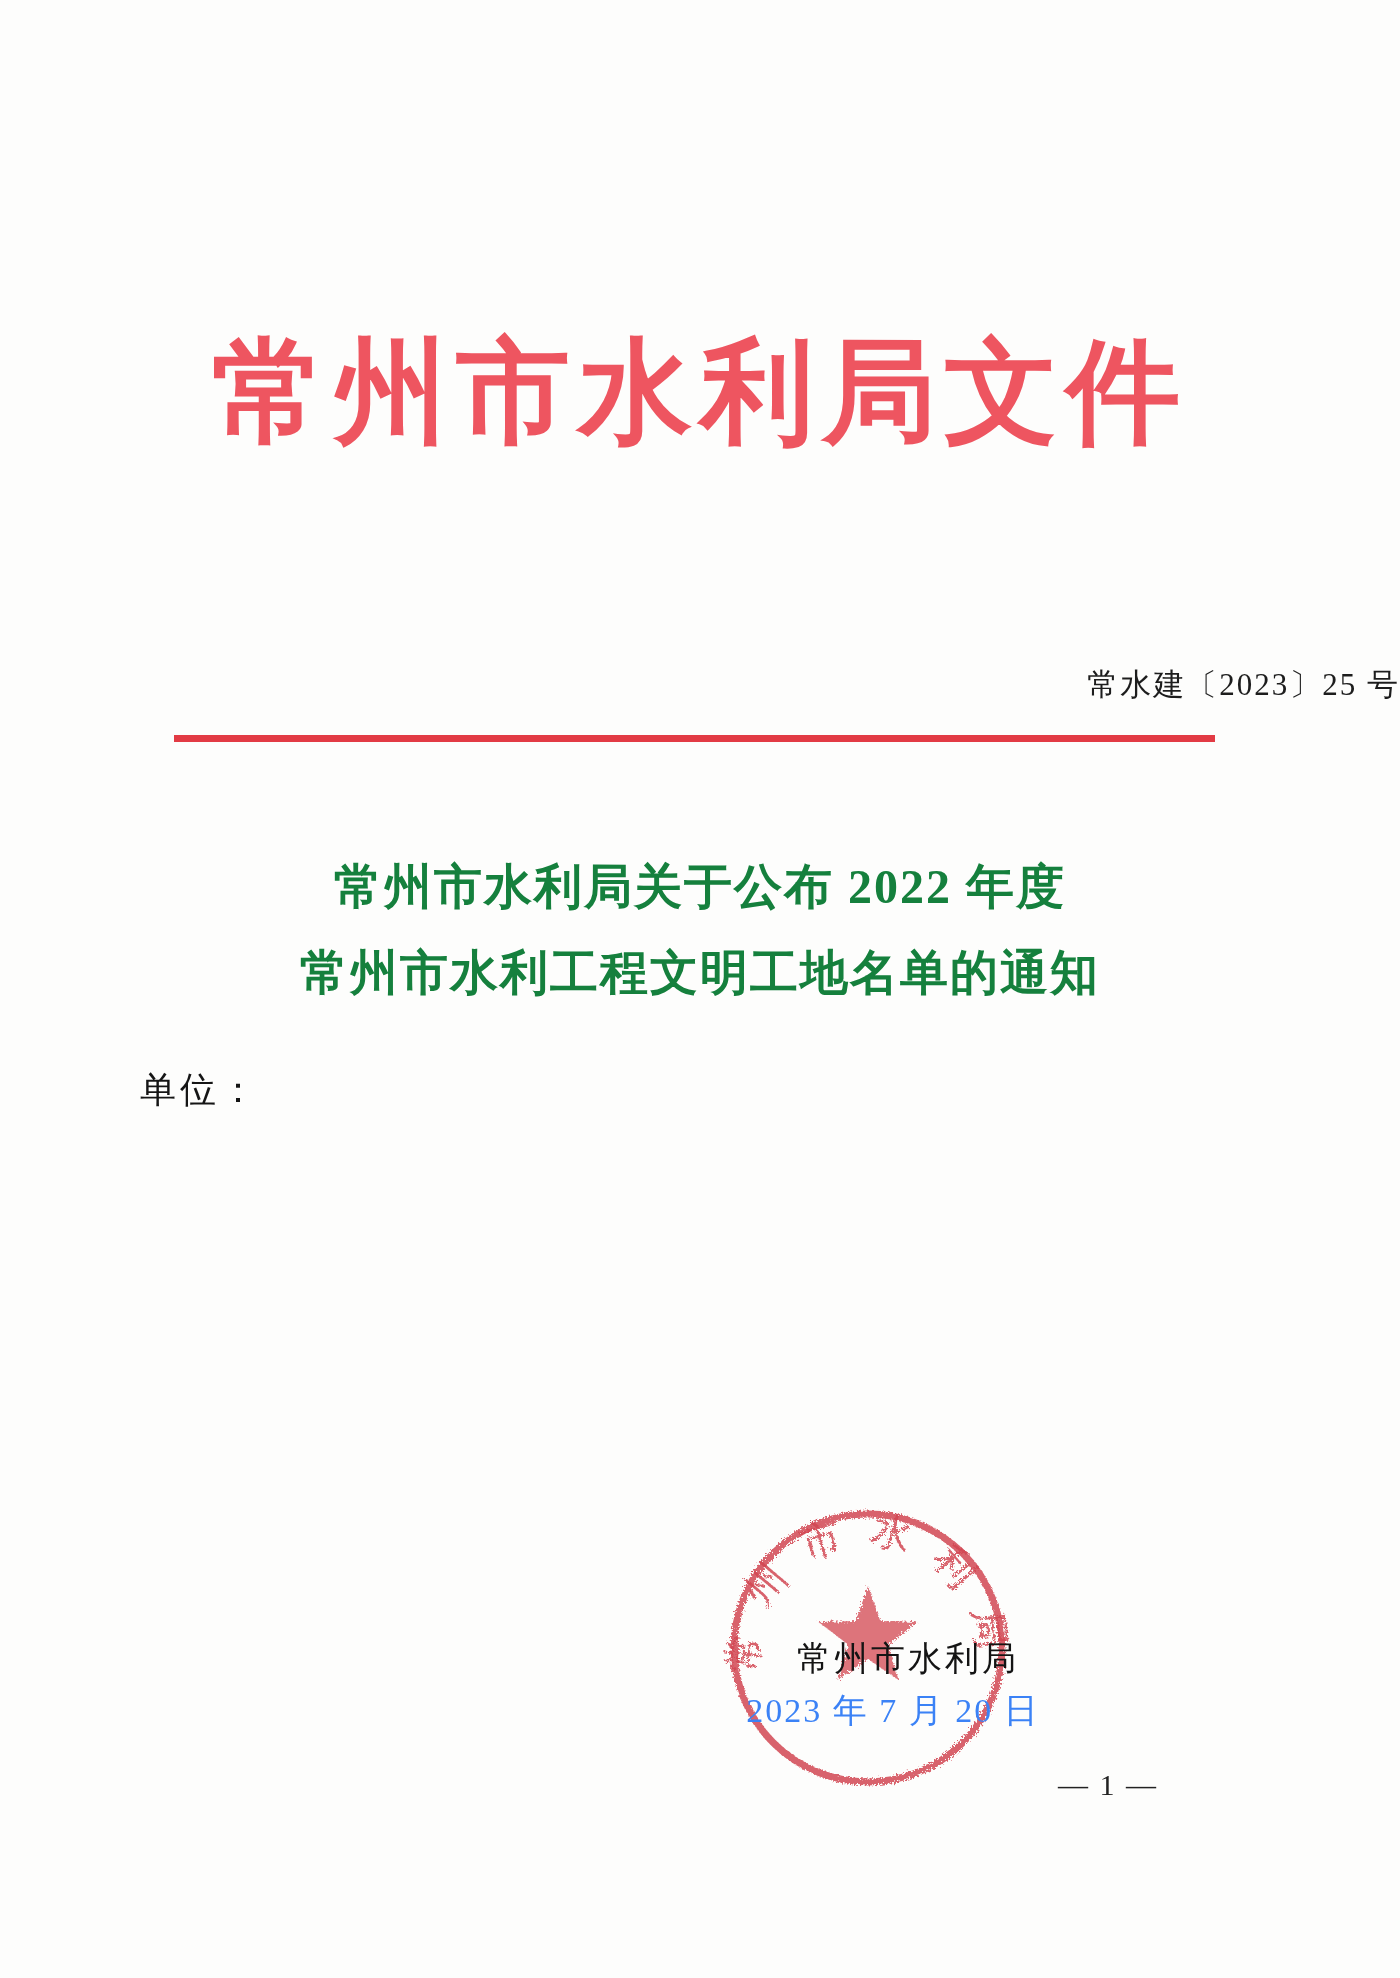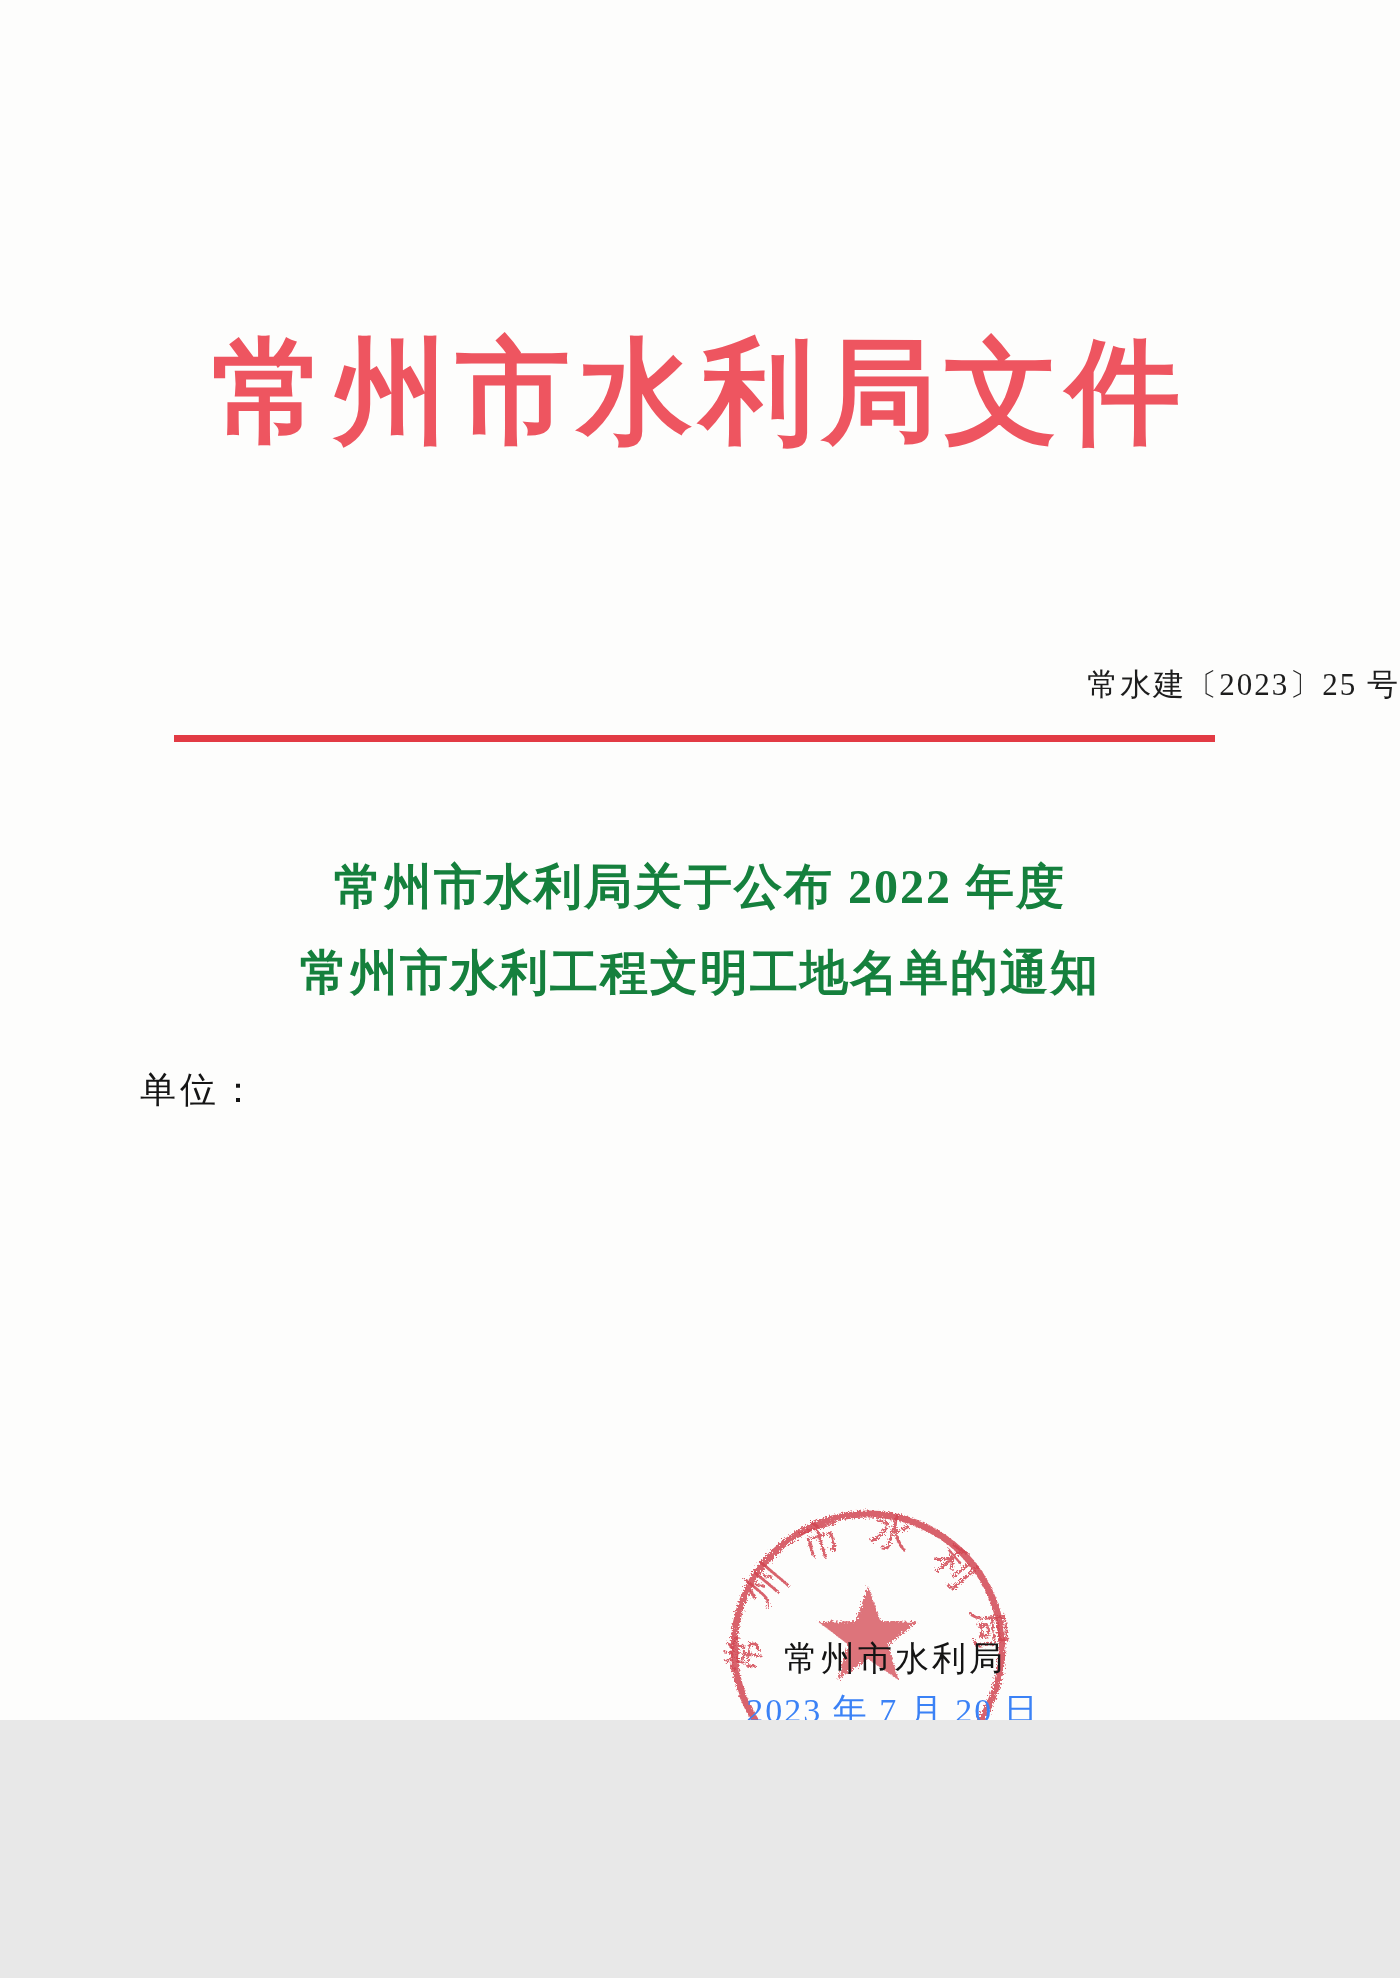--- a/index.html
+++ b/index.html
@@ -3,21 +3,21 @@
 <meta charset="utf-8">
 <style>
   html, body {
     margin: 0;
     padding: 0;
     background: #e8e8e8;
   }
   .page {
     position: relative;
     width: 1400px;
-    height: 1720px;
+    height: 1978px;
     margin: 0 auto;
     background: #fdfdfc;
     overflow: hidden;
     font-family: "Liberation Serif", "DejaVu Serif", serif;
     color: #161616;
   }
   
   .masthead {
     position: absolute;
     top: 316px;
@@ -76,25 +76,26 @@
   }
   .attachment {
     margin-top: 22px;
   }
   
   .sign-org {
     position: absolute;
     top: 1636px;
     left: 740px;
     width: 266px;
-    text-align: right;
+    text-align: center;
     font-size: 34px;
     letter-spacing: 3px;
     color: #141414;
     z-index: 3;
+    padding-left: 35px;
   }
   .sign-date {
     position: absolute;
     top: 1688px;
     left: 740px;
     width: 306px;
     text-align: center;
     font-size: 34px;
     letter-spacing: 2px;
     color: #3b82f6;

